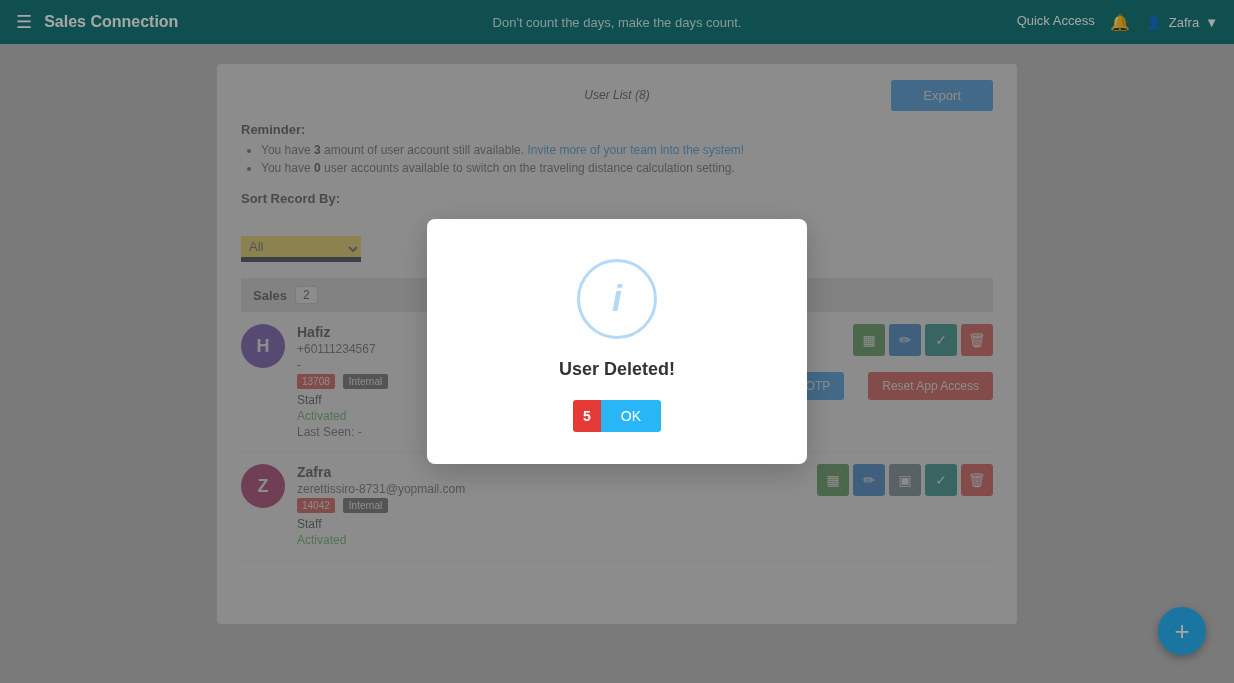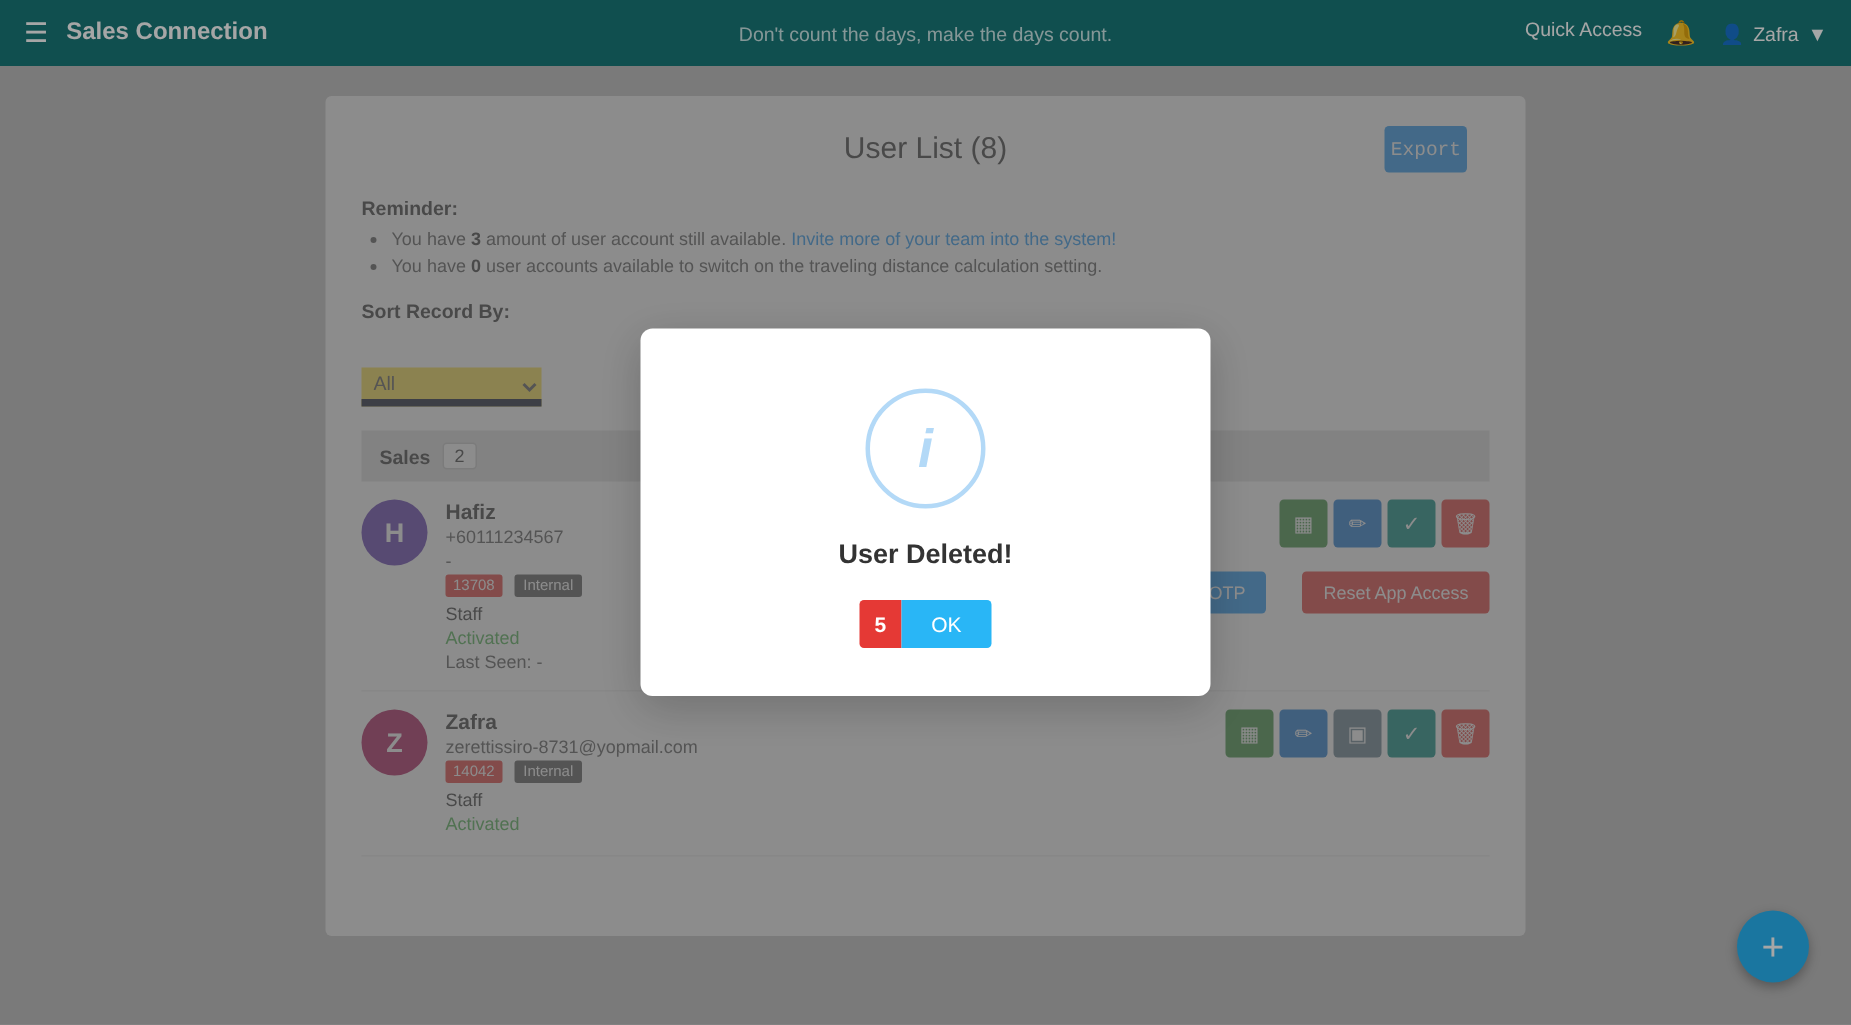--- a/index.html
+++ b/index.html
@@ -42,32 +42,31 @@
       height: fit-content;
       min-height: 560px;
     }
     .page-title-row {
       display: flex;
       justify-content: center;
       align-items: center;
       margin-bottom: 20px;
       position: relative;
     }
-    .page-title { font-size: 20px; color: #333; font-weight: normal; }
+    .page-title { font-size: 12px; color: #333; font-weight: normal; font-style: italic; }
     .export-btn {
       position: absolute;
-      right: 15px;
+      right: 0;
       background: #2196F3;
       color: white;
       border: none;
-      padding: 8px 4px;
+      padding: 8px 32px;
       border-radius: 3px;
       cursor: pointer;
       font-size: 13px;
-      font-family: Liberation Mono, monospace;
     }
 
     
     .reminder-section { margin-bottom: 16px; }
     .reminder-title { font-weight: bold; font-size: 13px; color: #333; margin-bottom: 6px; }
     .reminder-list { list-style: disc; padding-left: 20px; }
     .reminder-list li { font-size: 12px; color: #555; margin-bottom: 4px; }
     .reminder-list li b { color: #333; }
     .reminder-list li a { color: #2196F3; text-decoration: none; }
 

